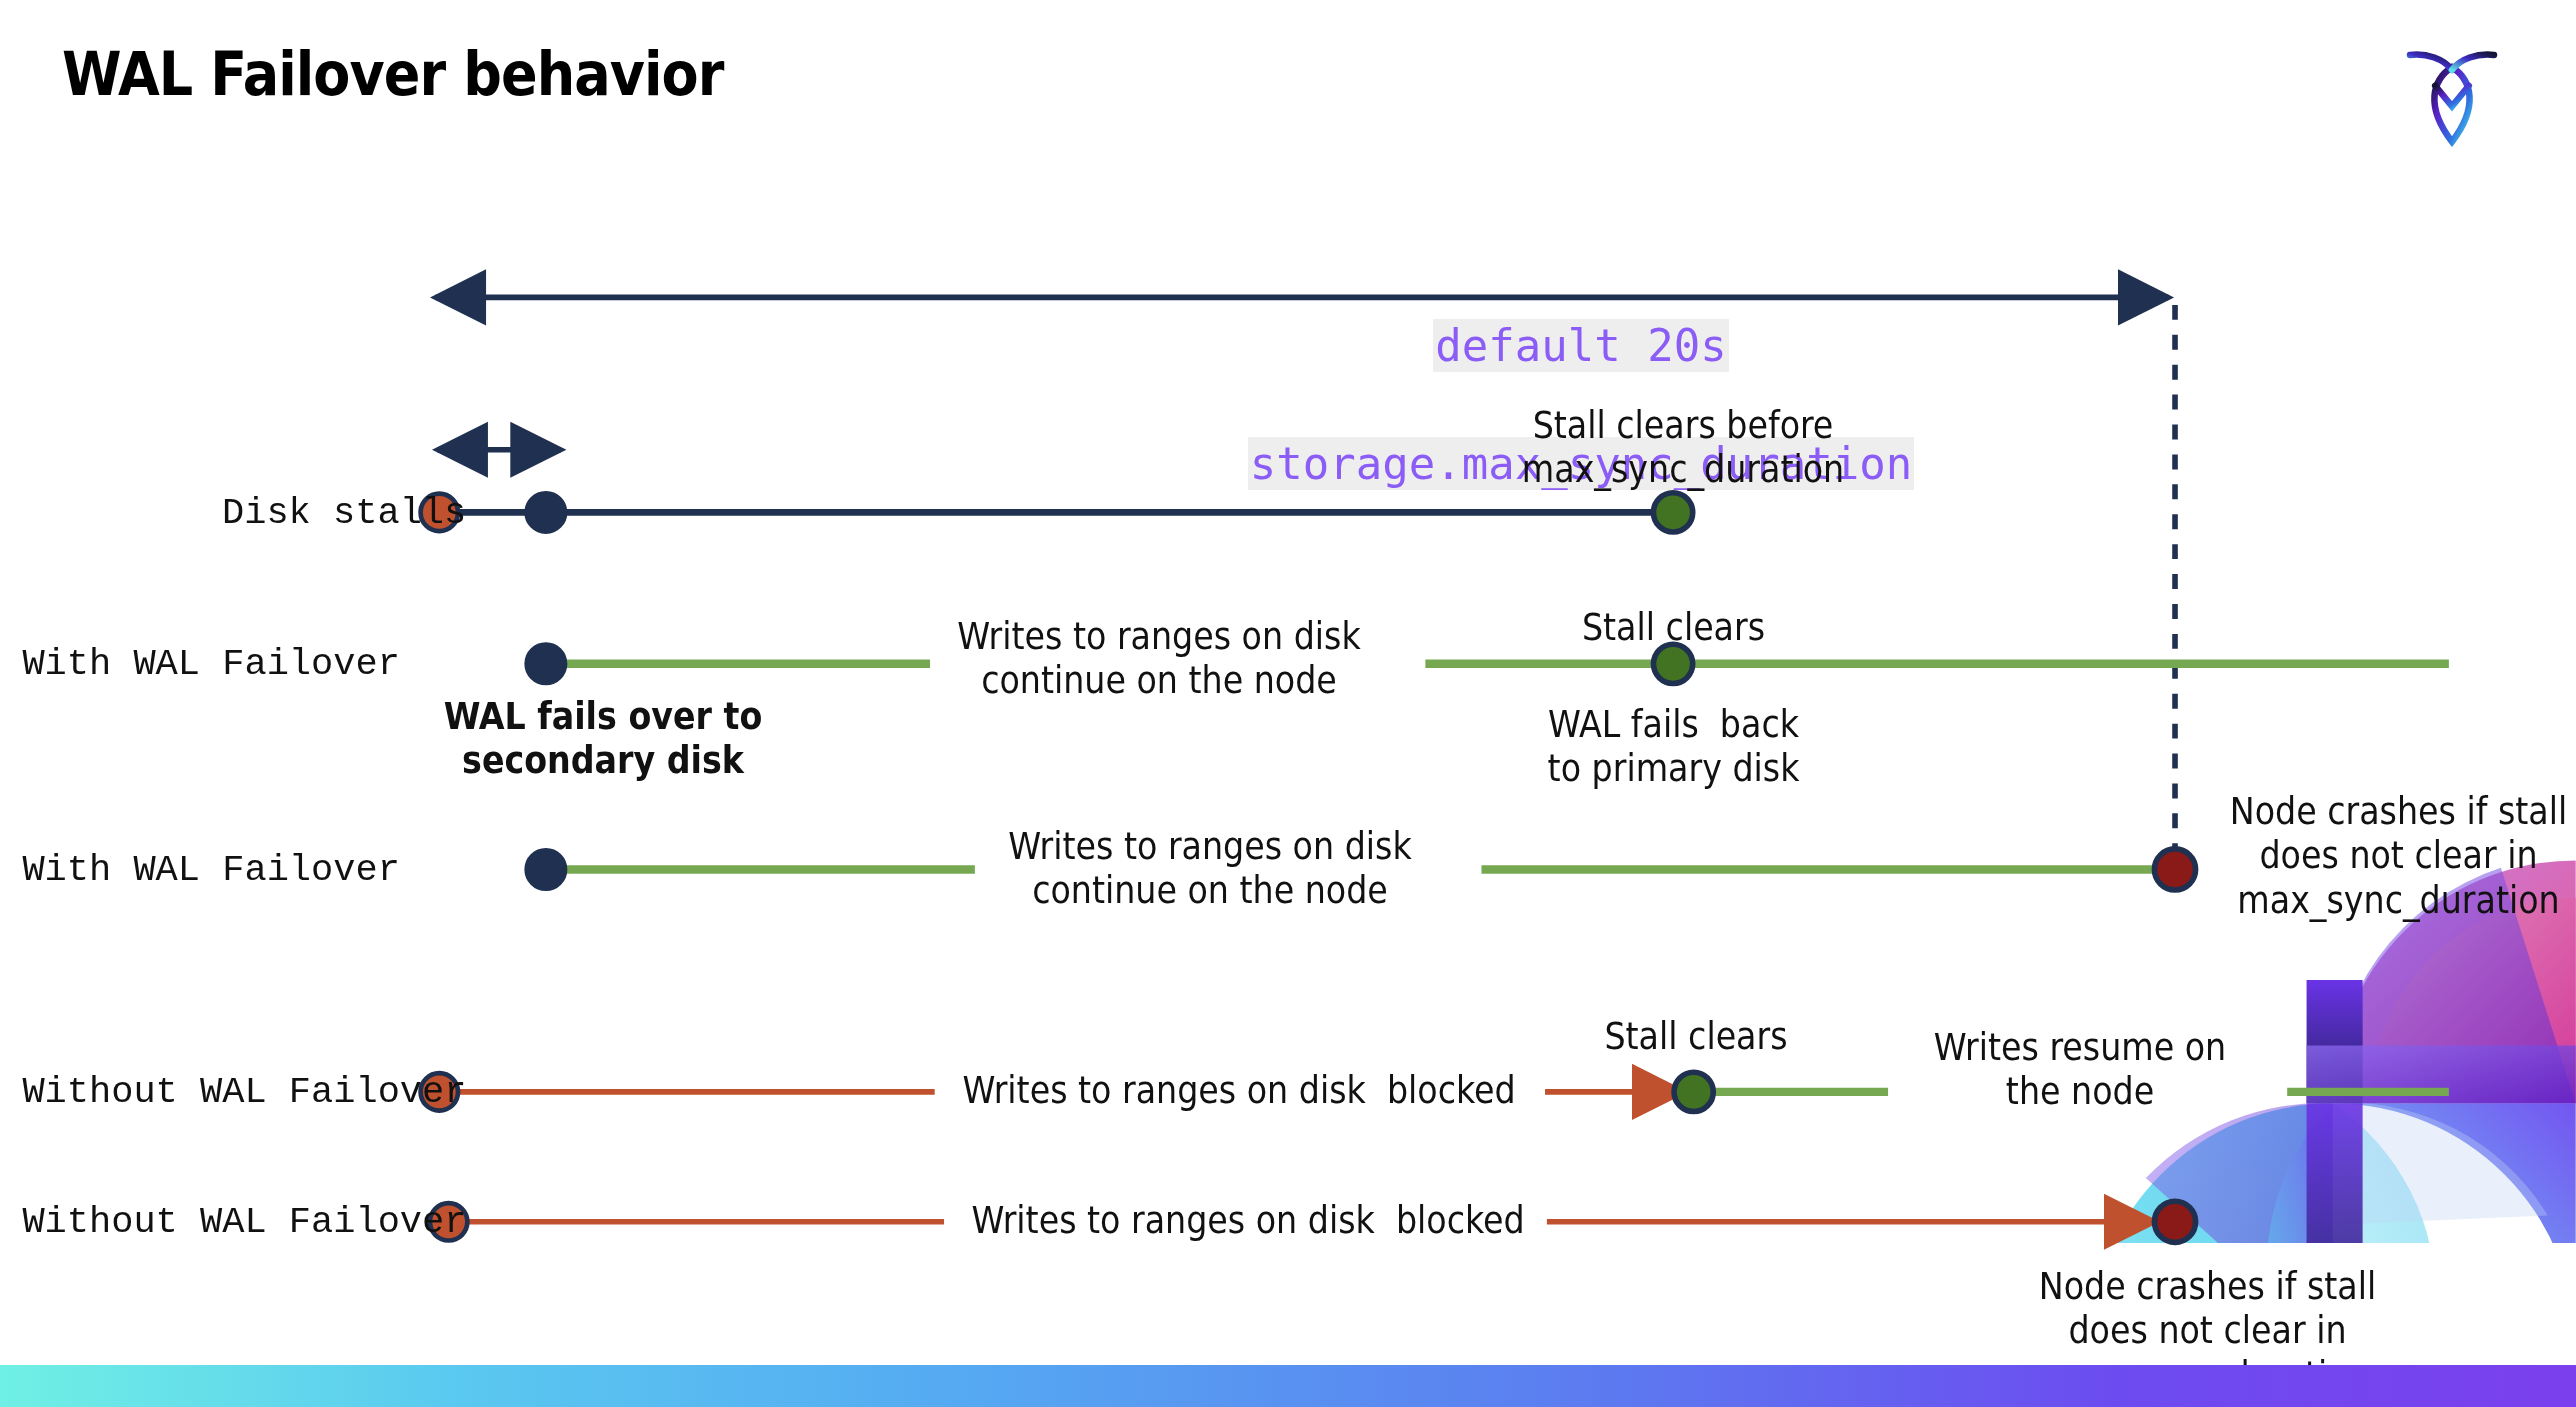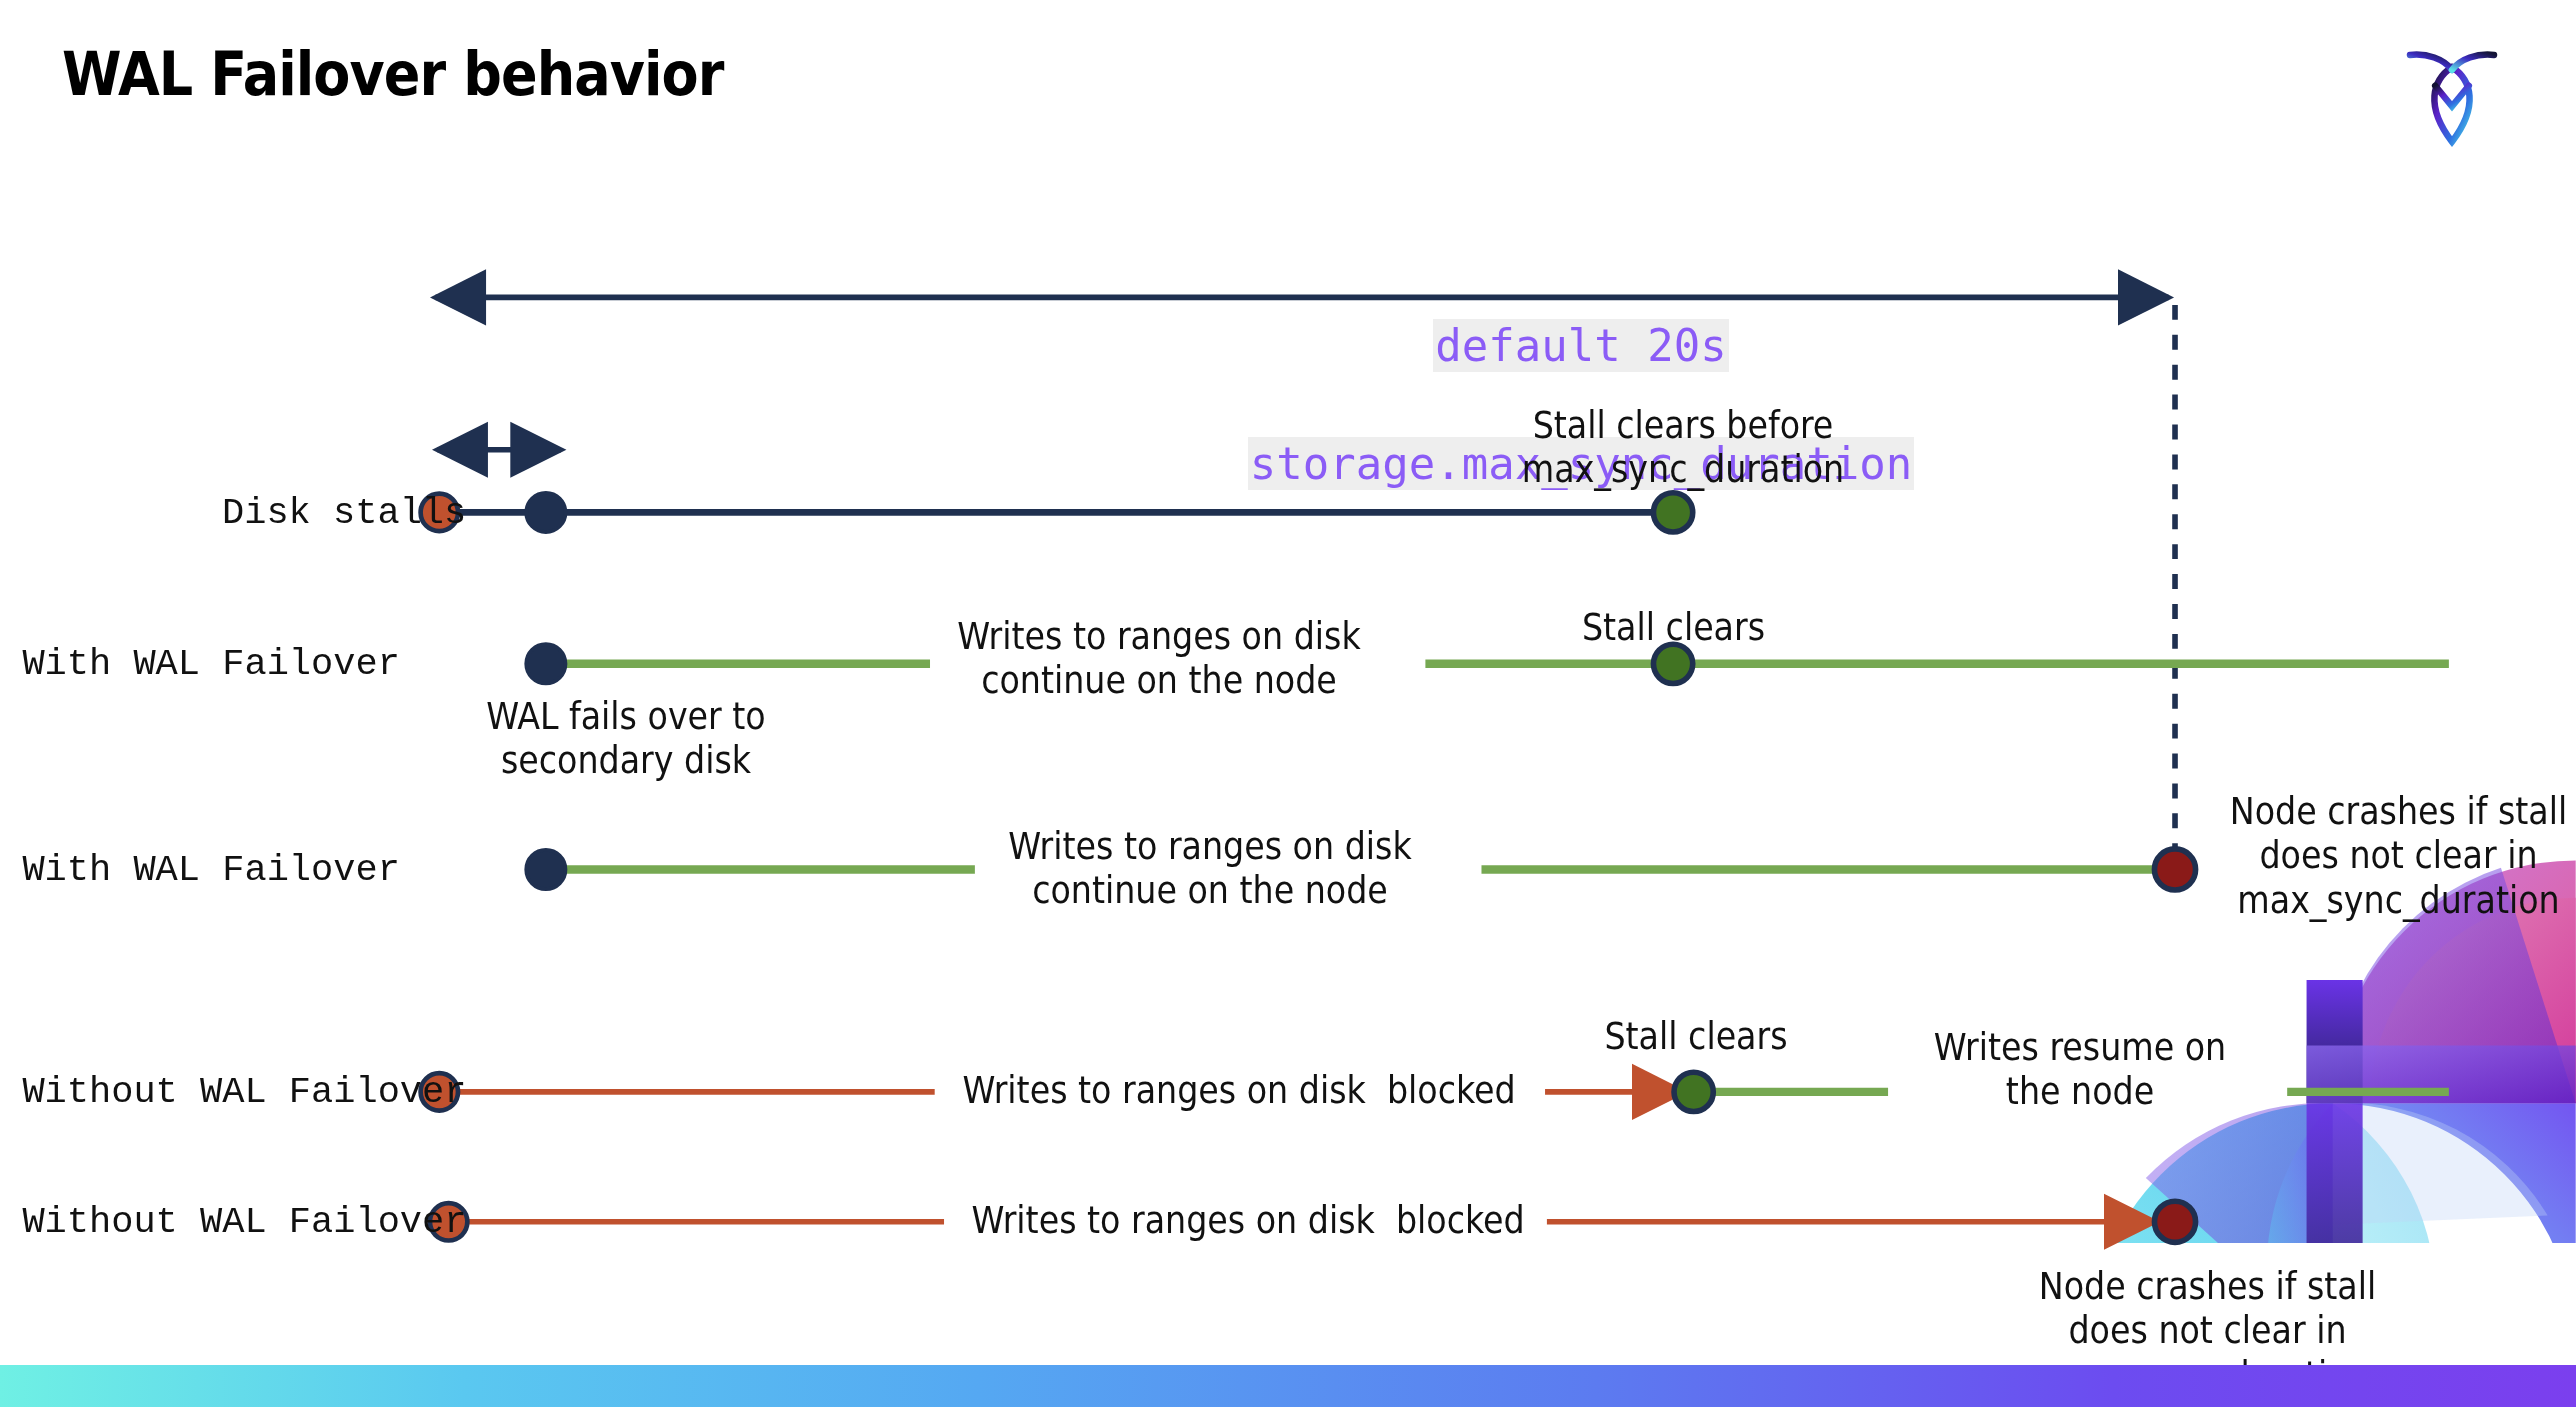--- a/index.html
+++ b/index.html
@@ -216,25 +216,27 @@
 
   <div class="row-label" style="left:222px;top:492px;">Disk stalls</div>
   <div class="row-label" style="left:22.4px;top:643px;">With WAL Failover</div>
   <div class="row-label" style="left:22.4px;top:849px;">With WAL Failover</div>
   <div class="row-label" style="left:22.4px;top:1071px;">Without WAL Failover</div>
   <div class="row-label" style="left:22.4px;top:1201px;">Without WAL Failover</div>
 
   <div class="anno center" style="left:1496px;top:404px;width:374px;">Stall clears before
 max_sync_duration</div>
 
-  <div class="anno center" style="left:439px;top:695px;width:374px;">WAL fails over to
+  <div class="anno center" style="left:416px;top:695px;width:374px;font-weight:bold;">WAL fails over to
 secondary disk</div>
   <div class="anno center" style="left:944px;top:615px;width:430px;">Writes to ranges on disk
 continue on the node</div>
   <div class="anno center" style="left:1496px;top:606px;width:355px;">Stall clears</div>
+  <div class="anno center" style="left:1496px;top:703px;width:355px;">WAL fails  back
+to primary disk</div>
 
   <div class="anno center" style="left:981px;top:825px;width:458px;">Writes to ranges on disk
 continue on the node</div>
   <div class="anno left" style="left:2221px;top:790px;width:355px;">Node crashes if stall
 does not clear in
 max_sync_duration</div>
 
   <div class="anno center" style="left:935px;top:1069px;width:608px;">Writes to ranges on disk  blocked</div>
   <div class="anno center" style="left:1542px;top:1015px;width:308px;">Stall clears</div>
   <div class="anno center" style="left:1921px;top:1026px;width:318px;">Writes resume on

